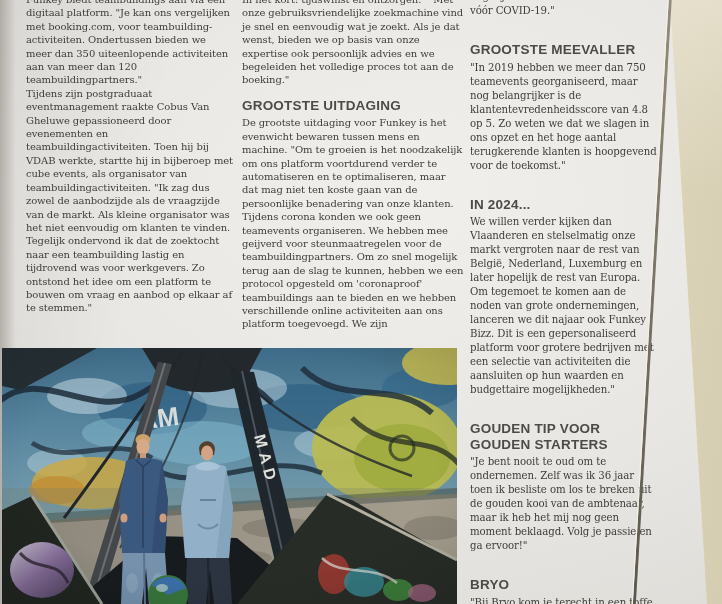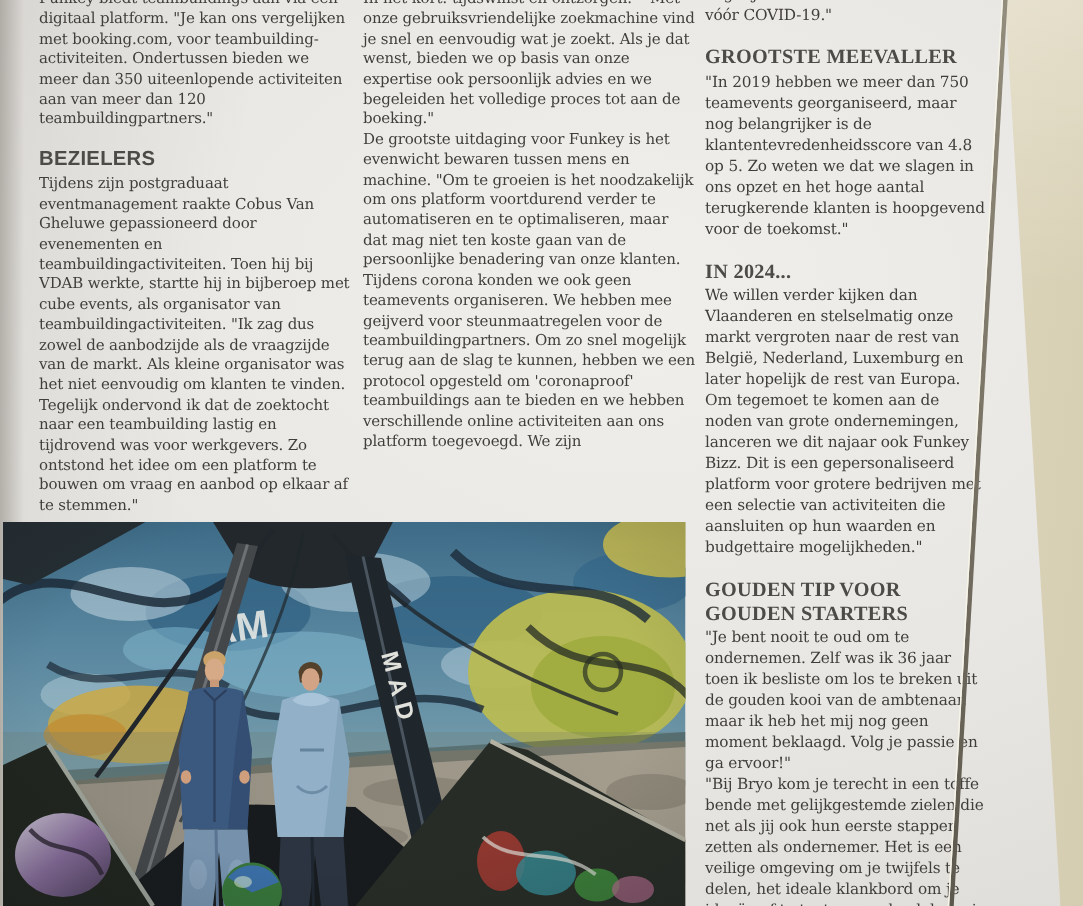--- a/index.html
+++ b/index.html
@@ -27,50 +27,51 @@
   .col{position:absolute;color:#403e3a;}
   .col p{margin:0;}
   .col-left {left:26px; top:-7px; width:208px; font-size:10px; line-height:13.4px; letter-spacing:-0.1px;}
   .col-mid  {left:242px;top:-7px; width:222px; font-size:10px; line-height:13.4px; letter-spacing:-0.1px;}
   .col-right{left:470px;top:-10px;width:188px; font-size:10.2px;line-height:14px;  letter-spacing:-0.1px;}
   .head{
     font-family:"Liberation Sans", sans-serif;font-weight:700;
     font-size:13.5px;line-height:15.5px;letter-spacing:.2px;color:#4d4b47;
     margin:11px 0 3px 0;
   }
-  .col-right .head{margin-top:12px;font-family:Liberation Serif, serif;}
+  .col-right .head{margin-top:24px;}
   .photo{position:absolute;left:2px;top:348px;width:455px;height:256px;display:block;}
 </style>
 </head>
 <body>
 
 <div class="paper">
 
   <div class="col col-left">
     <p>Funkey biedt teambuildings aan via een</p>
     <p>digitaal platform. "Je kan ons vergelijken met booking.com, voor teambuilding-activiteiten. Ondertussen bieden we meer dan 350 uiteenlopende activiteiten aan van meer dan 120 teambuildingpartners."</p>
-    <h3 class="head">BEZIELERS</h3>
     <p>Tijdens zijn postgraduaat eventmanagement raakte Cobus Van Gheluwe gepassioneerd door evenementen en teambuildingactiviteiten. Toen hij bij VDAB werkte, startte hij in bijberoep met cube events, als organisator van teambuildingactiviteiten. "Ik zag dus zowel de aanbodzijde als de vraagzijde van de markt. Als kleine organisator was het niet eenvoudig om klanten te vinden. Tegelijk ondervond ik dat de zoektocht naar een teambuilding lastig en tijdrovend was voor werkgevers. Zo ontstond het idee om een platform te bouwen om vraag en aanbod op elkaar af te stemmen."</p>
   </div>
 
   <div class="col col-mid">
     <p>In het kort: tijdswinst en ontzorgen." "Met</p>
     <p>onze gebruiksvriendelijke zoekmachine vind je snel en eenvoudig wat je zoekt. Als je dat wenst, bieden we op basis van onze expertise ook persoonlijk advies en we begeleiden het volledige proces tot aan de boeking."</p>
+    <h3 class="head">GROOTSTE UITDAGING</h3>
     <p>De grootste uitdaging voor Funkey is het evenwicht bewaren tussen mens en machine. "Om te groeien is het noodzakelijk om ons platform voortdurend verder te automatiseren en te optimaliseren, maar dat mag niet ten koste gaan van de persoonlijke benadering van onze klanten. Tijdens corona konden we ook geen teamevents organiseren. We hebben mee geijverd voor steunmaatregelen voor de teambuildingpartners. Om zo snel mogelijk terug aan de slag te kunnen, hebben we een protocol opgesteld om 'coronaproof' teambuildings aan te bieden en we hebben verschillende online activiteiten aan ons platform toegevoegd. We zijn</p>
   </div>
 
   <div class="col col-right">
     <p>dag bij</p>
     <p>vóór COVID-19."</p>
     <h3 class="head">GROOTSTE MEEVALLER</h3>
     <p>"In 2019 hebben we meer dan 750 teamevents georganiseerd, maar nog belangrijker is de klantentevredenheidsscore van 4.8 op 5. Zo weten we dat we slagen in ons opzet en het hoge aantal terugkerende klanten is hoopgevend voor de toekomst."</p>
     <h3 class="head">IN 2024...</h3>
     <p>We willen verder kijken dan Vlaanderen en stelselmatig onze markt vergroten naar de rest van België, Nederland, Luxemburg en later hopelijk de rest van Europa. Om tegemoet te komen aan de noden van grote ondernemingen, lanceren we dit najaar ook Funkey Bizz. Dit is een gepersonaliseerd platform voor grotere bedrijven met een selectie van activiteiten die aansluiten op hun waarden en budgettaire mogelijkheden."</p>
     <h3 class="head">GOUDEN TIP VOOR GOUDEN STARTERS</h3>
     <p>"Je bent nooit te oud om te ondernemen. Zelf was ik 36 jaar toen ik besliste om los te breken uit de gouden kooi van de ambtenaar, maar ik heb het mij nog geen moment beklaagd. Volg je passie en ga ervoor!"</p>
+    <h3 class="head">BRYO</h3>
     <p>"Bij Bryo kom je terecht in een toffe bende met gelijkgestemde zielen die net als jij ook hun eerste stappen zetten als ondernemer. Het is een veilige omgeving om je twijfels te delen, het ideale klankbord om je ideeën af te toetsen en de plek om je eerste successen samen te vieren."</p>
 
   </div>
 
   <svg class="photo" viewBox="0 0 455 256">
     <defs>
       <linearGradient id="wallGrad" x1="0" y1="0" x2="0" y2="1">
         <stop offset="0" stop-color="#3e6c88"></stop>
           <stop offset="0.45" stop-color="#58869f"></stop>
           <stop offset="1" stop-color="#7aa0ae"></stop>

